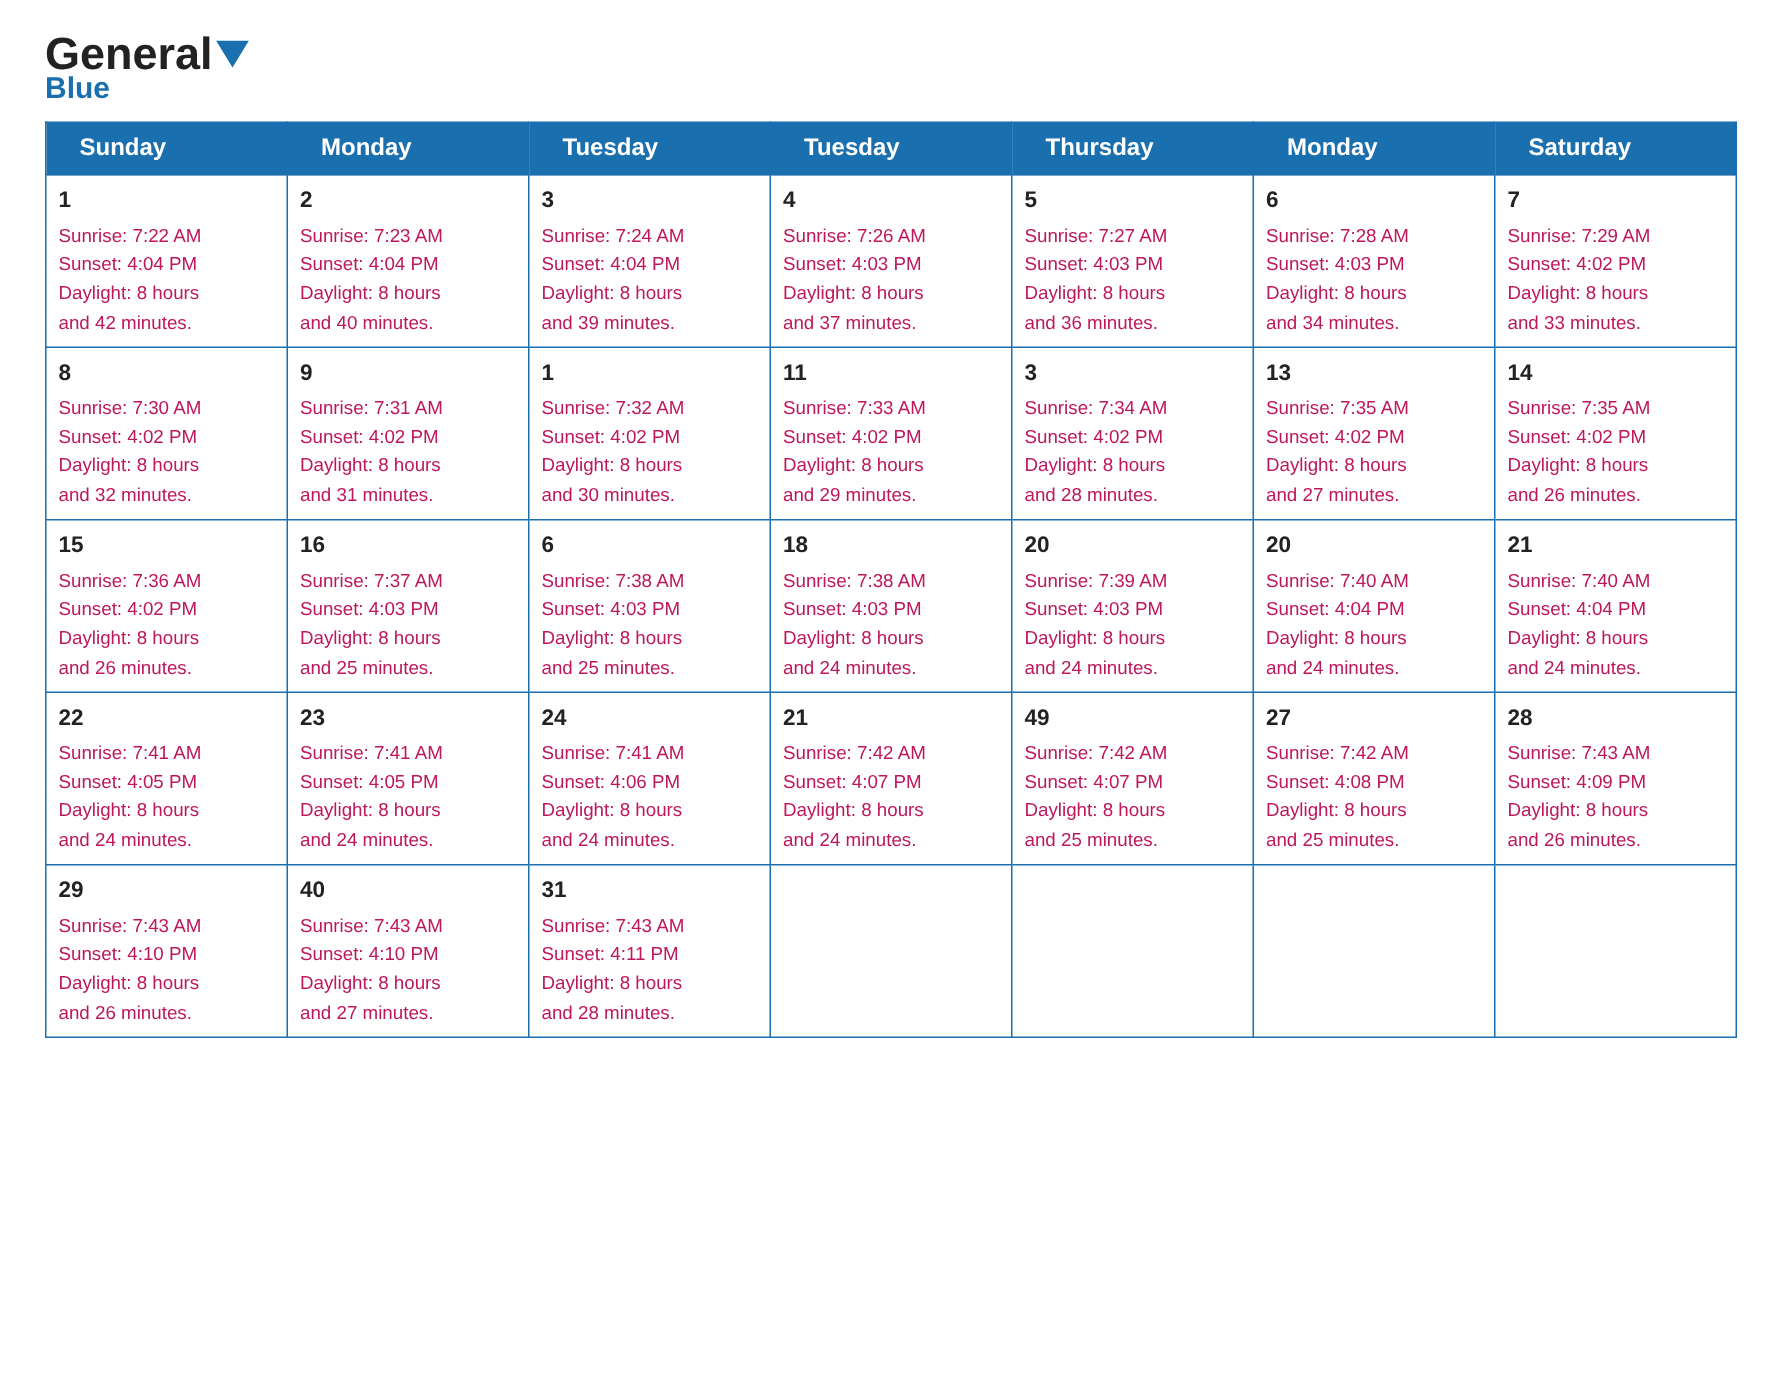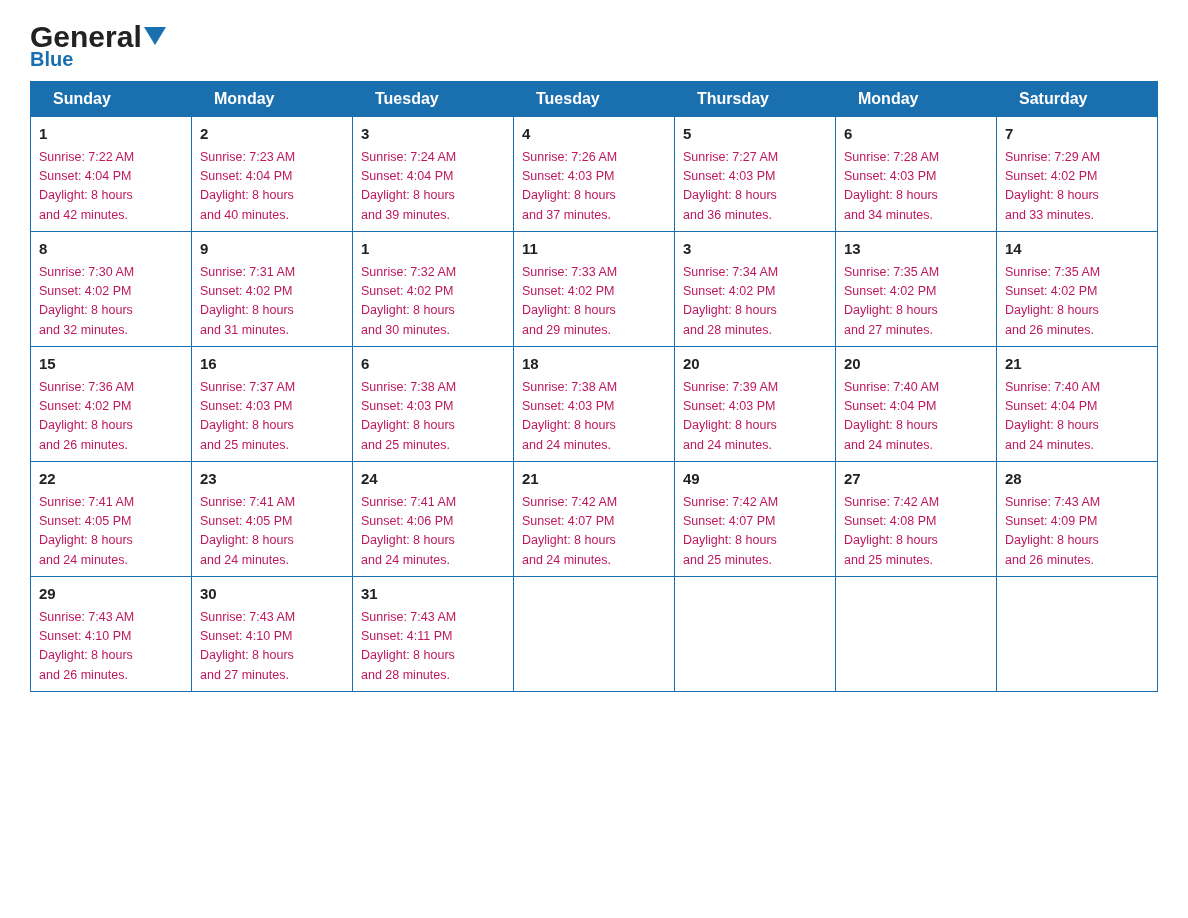--- a/index.html
+++ b/index.html
@@ -389,21 +389,21 @@
         <td>
         <div class="day-number">29</div>
         <div class="day-info">
           Sunrise: 7:43 AM<br>
           Sunset: 4:10 PM<br>
           Daylight: 8 hours<br>
           and 26 minutes.
         </div>
       </td>
         <td>
-        <div class="day-number">30</div>
+        <div class="day-number">40</div>
         <div class="day-info">
           Sunrise: 7:43 AM<br>
           Sunset: 4:10 PM<br>
           Daylight: 8 hours<br>
           and 27 minutes.
         </div>
       </td>
         <td>
         <div class="day-number">31</div>
         <div class="day-info">

